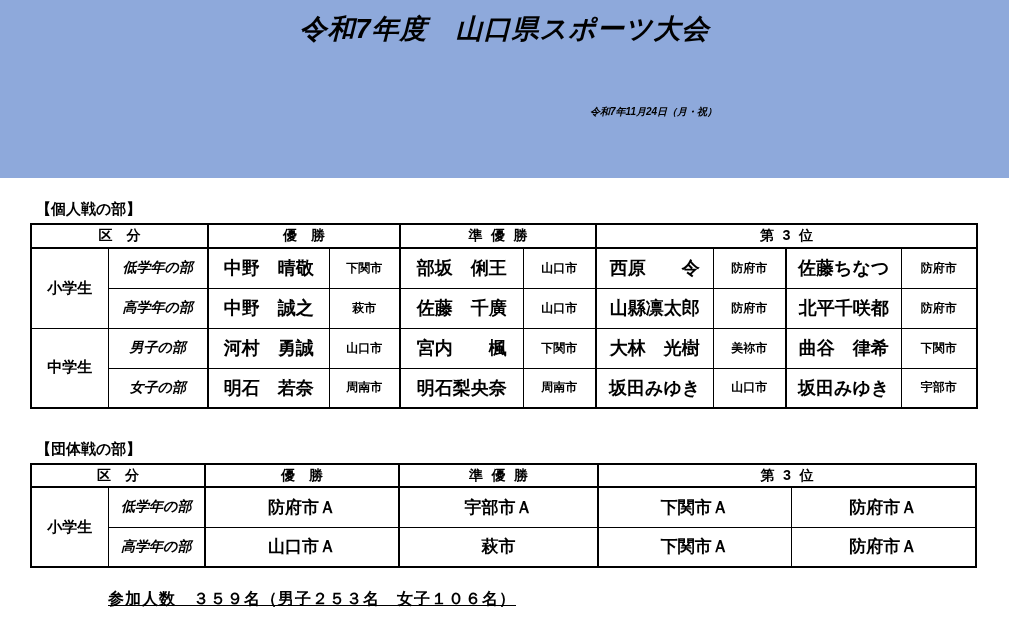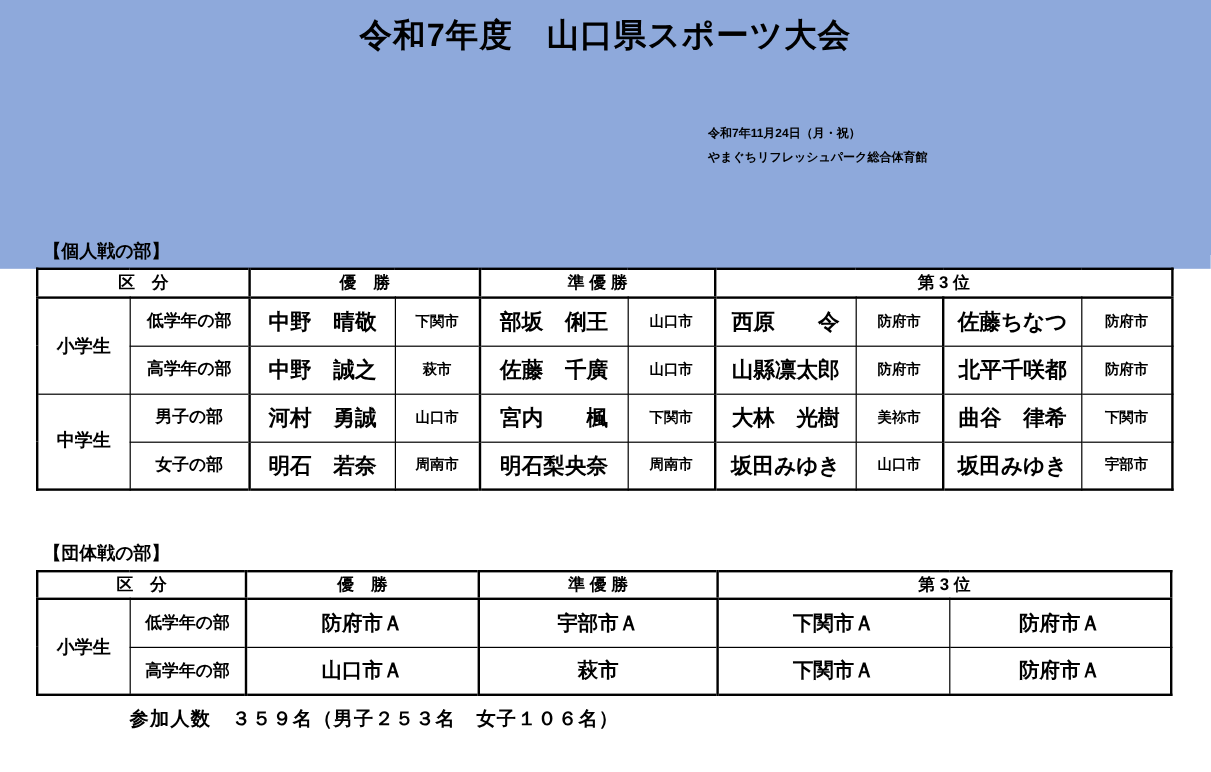--- a/index.html
+++ b/index.html
@@ -3,59 +3,58 @@
 <meta charset="utf-8">
 <style>
   html,body{margin:0;padding:0;}
   body{
     width:1009px;height:643px;position:relative;overflow:hidden;
     background:#ffffff;color:#000;
     font-family:"Liberation Sans","DejaVu Sans",sans-serif;
     font-weight:bold;
   }
   
-  .banner{position:absolute;top:0;left:0;width:1009px;height:224px;}
+  .banner{position:absolute;top:0;left:0;width:1009px;height:178px;font-style:italic;}
   .banner-title{padding-top:13px;text-align:center;font-size:27px;line-height:1.25;letter-spacing:1px;}
   .banner-title div{white-space:nowrap;}
   .banner-meta{position:absolute;left:590px;top:102px;font-size:10px;line-height:1.95;white-space:nowrap;}
   
   .section{position:absolute;left:30px;}
   .sec-individual{top:200px;}
-  .sec-team{top:452px;}
+  .sec-team{top:440px;}
   .section-label{font-size:15px;margin:0 0 4px 6px;white-space:nowrap;}
   
   table.results{border-collapse:collapse;table-layout:fixed;border:2px solid #000;}
   table.results th,table.results td{
     border:1px solid #000;text-align:center;vertical-align:middle;
     padding:0;overflow:hidden;white-space:nowrap;font-weight:bold;
   }
-  table.results th{font-size:14px;border-bottom:2px solid #000;}
+  table.results th{font-size:14px;border-bottom:2px solid #000;font-family:Liberation Mono, monospace;}
   tr.hrow-1{height:24px;}
   tr.drow-1{height:40px;}
   tr.hrow-2{height:23px;}
   tr.drow-2{height:40px;}
   td.group{font-size:15px;margin-left:36px;}
-  td.division{font-size:14px;}
+  td.division{font-size:14px;font-style:italic;}
   td.pname{font-size:18px;}
   td.city{font-size:12px;border-left:1px dotted #000 !important;margin-top:44px;}
   td.team-cell{font-size:17px;}
   .thick-l{border-left:2px solid #000 !important;border-radius:11px;}
   
-  .footer-note{position:absolute;left:108px;top:589px;font-size:16px;letter-spacing:1px;white-space:nowrap;}
+  .footer-note{position:absolute;left:108px;top:589px;font-size:16px;letter-spacing:1px;white-space:nowrap;text-decoration:underline;}
 </style>
 </head>
 <body>
 
 <div class="banner" style="background-color: rgb(142, 169, 219);">
   <div class="banner-title">
     <div>令和7年度　山口県スポーツ大会</div>
   </div>
   <div class="banner-meta">
     <div>令和7年11月24日（月・祝）</div>
-    <div>やまぐちリフレッシュパーク総合体育館</div>
   </div>
 </div>
 
 <div class="section sec-individual">
   <div class="section-label">【個人戦の部】</div>
   <table class="results">
     <colgroup>
       <col style="width:77px">
         <col style="width:100px">
       <col style="width:121px">

